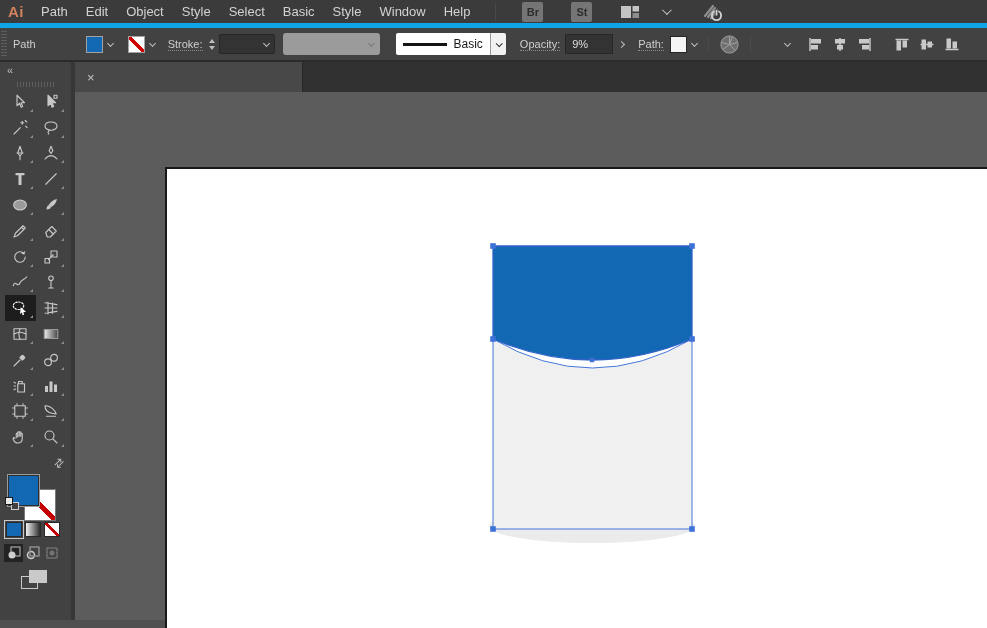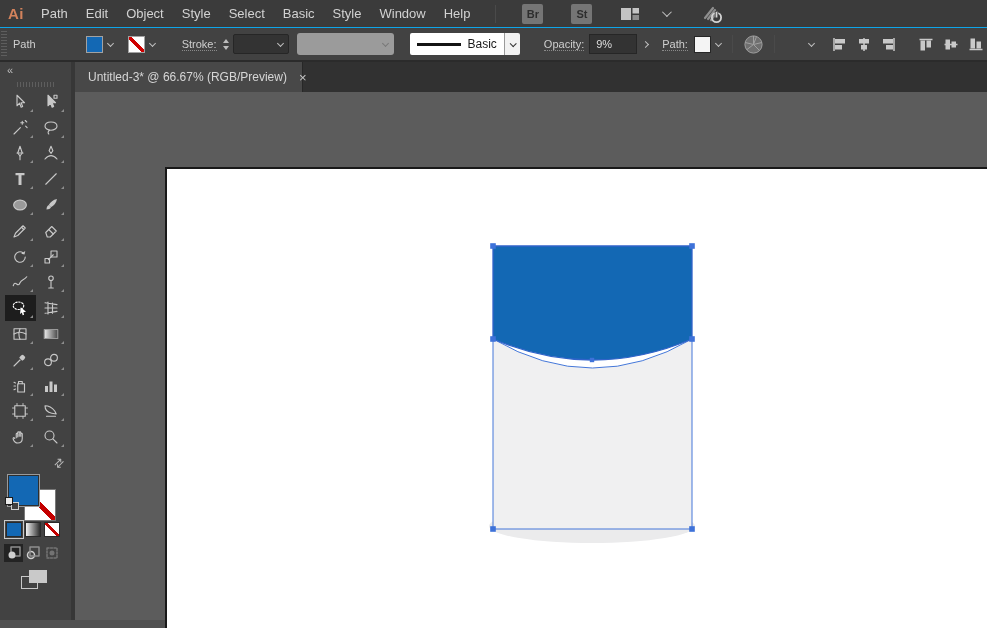--- a/index.html
+++ b/index.html
@@ -2,21 +2,21 @@
 <html><head>
 <meta charset="utf-8">
 <style>
   * { box-sizing: border-box; margin: 0; padding: 0; }
   html,body { width:987px; height:628px; overflow:hidden; }
   body { font-family:"Liberation Sans", sans-serif; background:#3b3b3b; }
   .app { position:relative; width:987px; height:628px; overflow:hidden; background:#3b3b3b; }
 
   
   .menubar { position:absolute; left:0; top:0; width:987px; height:28px; background:#3b3b3b;
-    border-bottom:1px solid #0ea5e9; display:flex; align-items:center; color:#d2d2d2; font-size:13px; }
+    border-bottom:5px solid #0ea5e9; display:flex; align-items:center; color:#d2d2d2; font-size:13px; }
   .logo { color:#d2825c; font-weight:bold; font-size:15px; margin:0 8px 0 8px; letter-spacing:0.5px; }
   .menu-item { padding:0 9px; line-height:27px; cursor:default; }
   .vsep { width:1px; height:18px; background:#2c2c2c; border-right:1px solid #4a4a4a; margin:0 6px; }
   .mb-right { display:flex; align-items:center; margin-left:10px;gap:12px; }
   .sq-btn { width:21px; height:20px; background:#757575; color:#2e2e2e; border:none; border-radius:2px;
     font-size:11px; font-weight:bold; margin:0 8px; font-family:"Liberation Sans",sans-serif; }
   .ws-icon { display:inline-flex; margin:0 4px 0 8px; }
   .chev { display:inline-block; width:7px; height:7px; border-right:1.5px solid #c2c2c2;
     border-bottom:1.5px solid #c2c2c2; transform:rotate(45deg) translateY(-2px); margin:0 6px; }
   .sync-icon { margin-left:12px; display:inline-flex; }
@@ -160,41 +160,41 @@
     </span>
   </header>
 
   <div class="controlbar">
     <span class="grip-v"></span>
     <span class="label" style="margin-left:6px">Path</span>
     <span class="cb-fill"></span>
     <span class="chev-sm"></span>
     <span class="cb-stroke"></span>
     <span class="chev-sm"></span>
-    <span class="label link" style="margin-left:22px">Stroke:</span>
+    <span class="label link" style="margin-left:8px">Stroke:</span>
     <span class="stepper">
         <span class="tri-up"></span>
         <span class="tri-dn"></span>
       </span>
     <span class="dd-dark">
         <span class="chev-sm"></span>
       </span>
     <span class="dd-disabled">
         <span class="chev-dim"></span>
       </span>
     <span class="brush-group">
       <span class="brush-box">
         <span class="brush-line"></span>
         <span>Basic</span>
       </span>
       <span class="brush-chev">
           <span class="c"></span>
         </span>
     </span>
-    <span class="label link" style="margin-left:24px">Opacity:</span>
+    <span class="label link" style="margin-left:14px">Opacity:</span>
     <span class="opacity-box">
         <span>9%</span>
       </span>
     <span class="arr-right"></span>
     <span class="label link" style="margin-left:6px">Path:</span>
     <span class="style-swatch"></span>
     <span class="chev-sm"></span>
     <span class="vsep"></span>
     <span class="icon-btn" style="margin-left:4px">
       <svg width="21" height="21" viewBox="0 0 21 21">
@@ -251,21 +251,20 @@
             <line x1="1" y1="12.5" x2="14" y2="12.5" stroke-width="1.5"></line>
             <rect x="2.5" y="2" width="3.5" height="9"></rect>
             <rect x="8.5" y="5" width="3.5" height="6"></rect>
           </svg>
       </span>
     </span>
   </div>
 
   <div class="tabbar">
     <div class="doc-tab">
-      <span class="title">Untitled-3* @ 66.67% (RGB/Preview)</span>
       <span class="tab-close">×</span>
     </div>
   </div>
 
   <aside class="toolspanel">
     <div class="panel-header">«</div>
     <div class="grip-h"></div>
     <div class="tools-grid">
       <div class="tool">
           <svg class="ico" width="18" height="18" viewBox="0 0 24 24">

